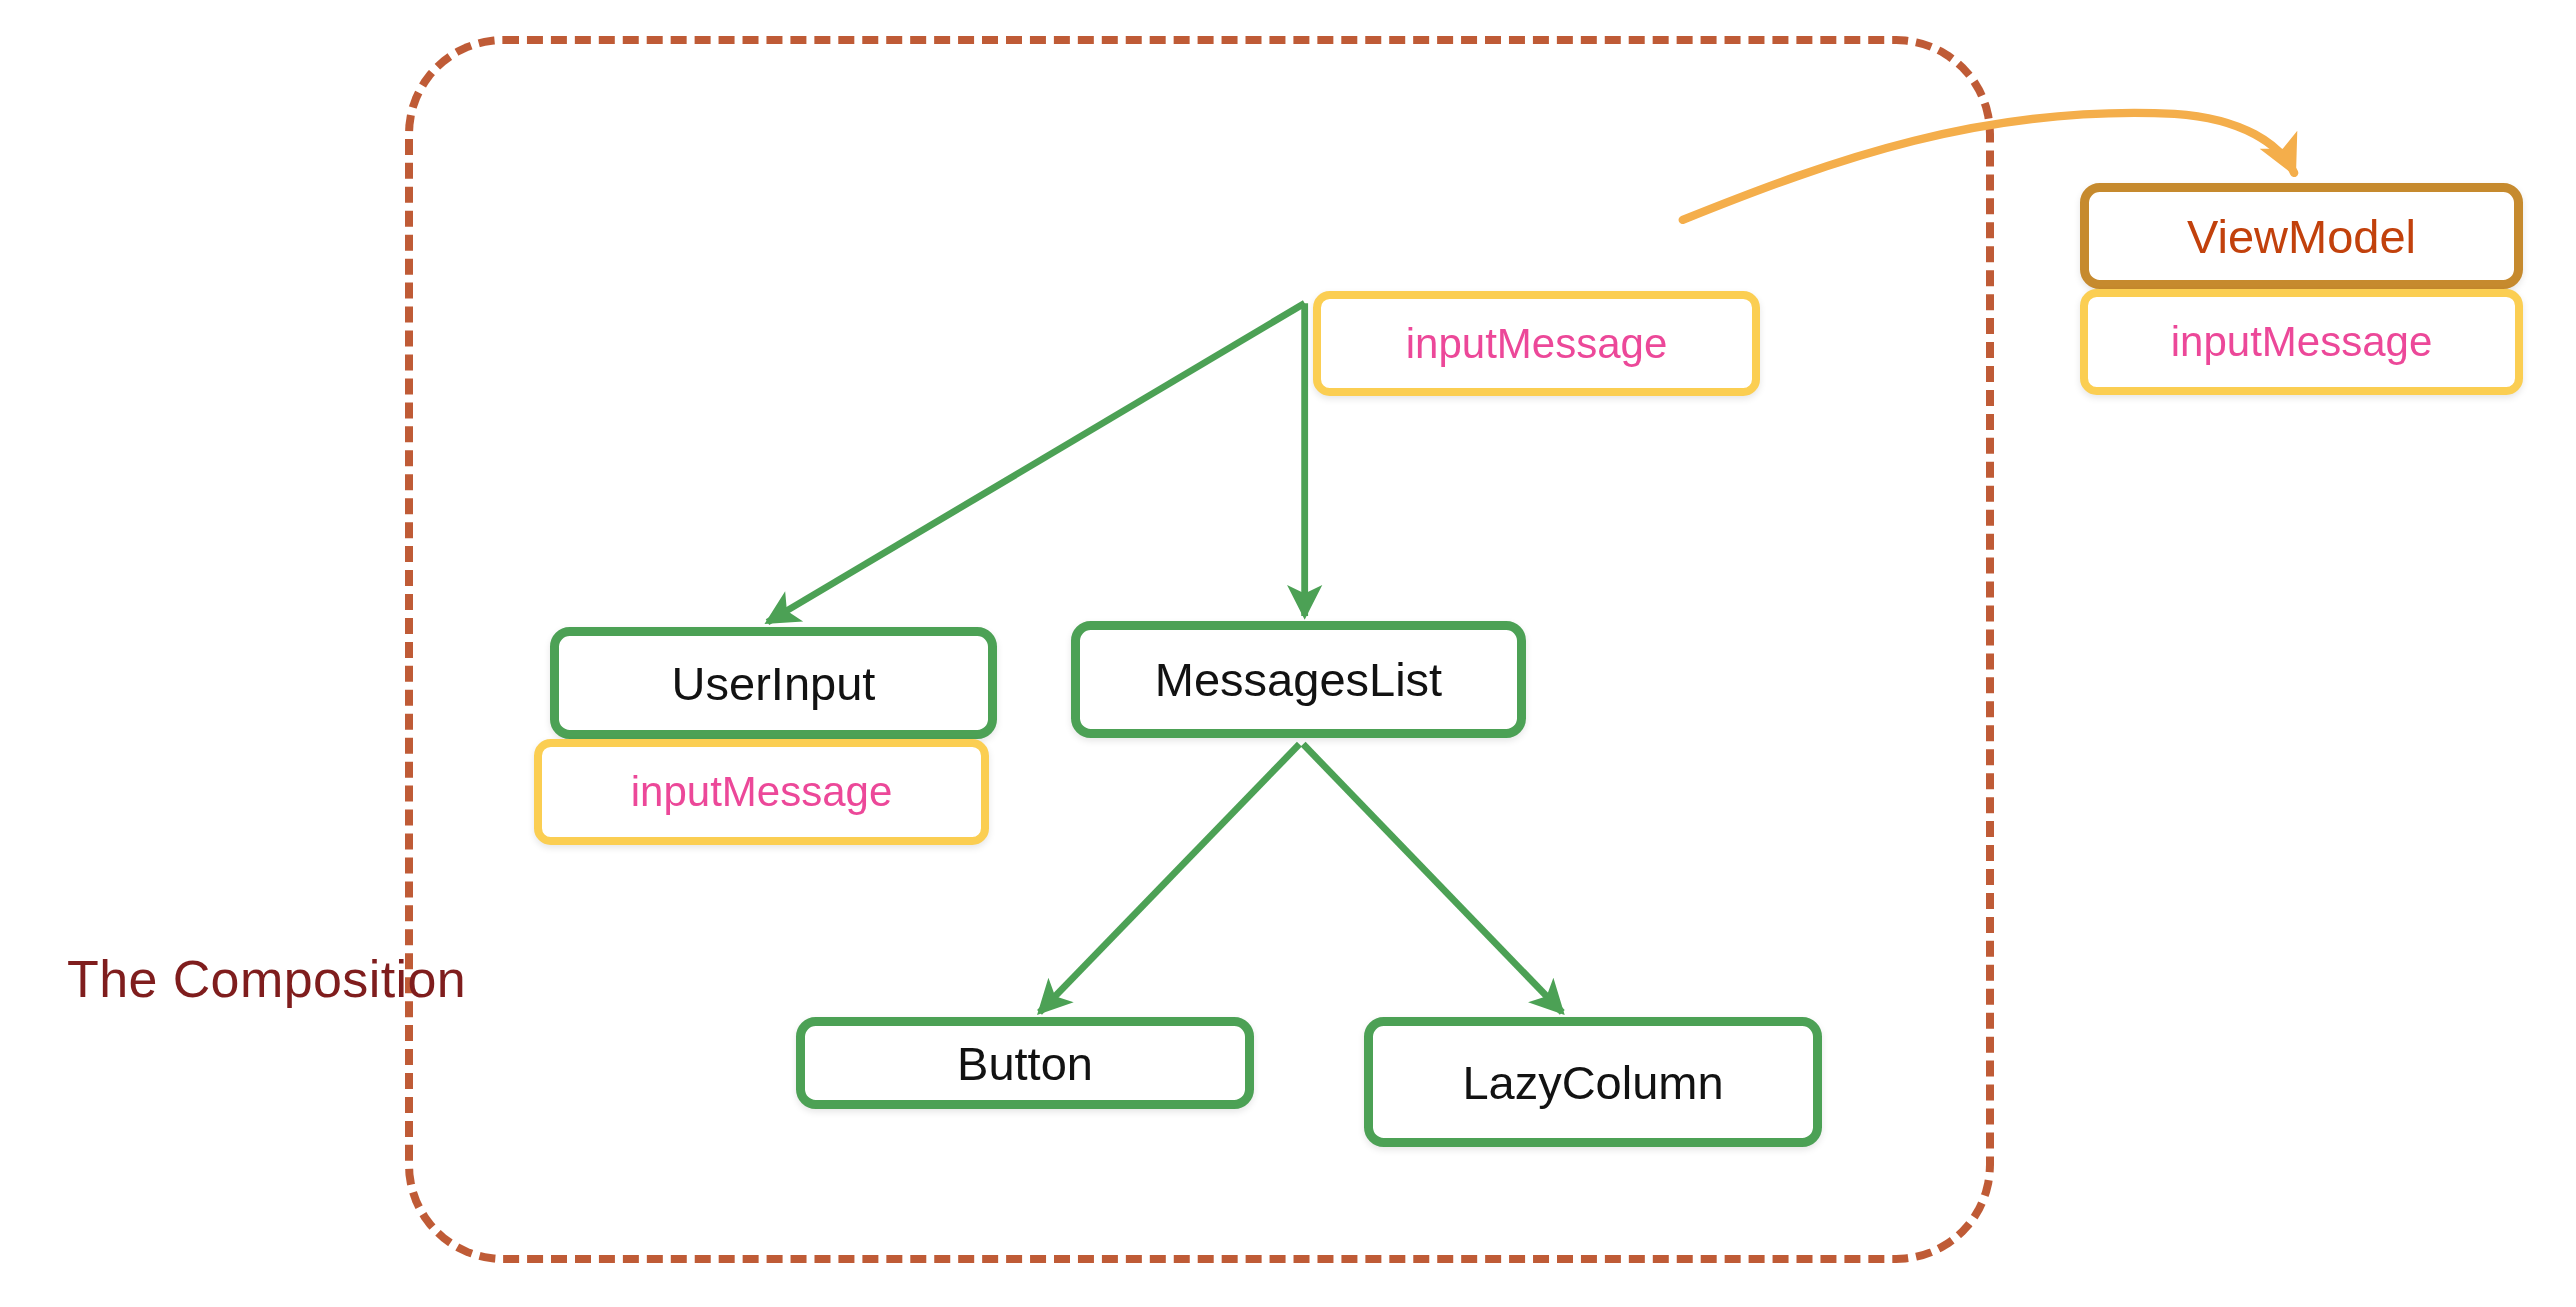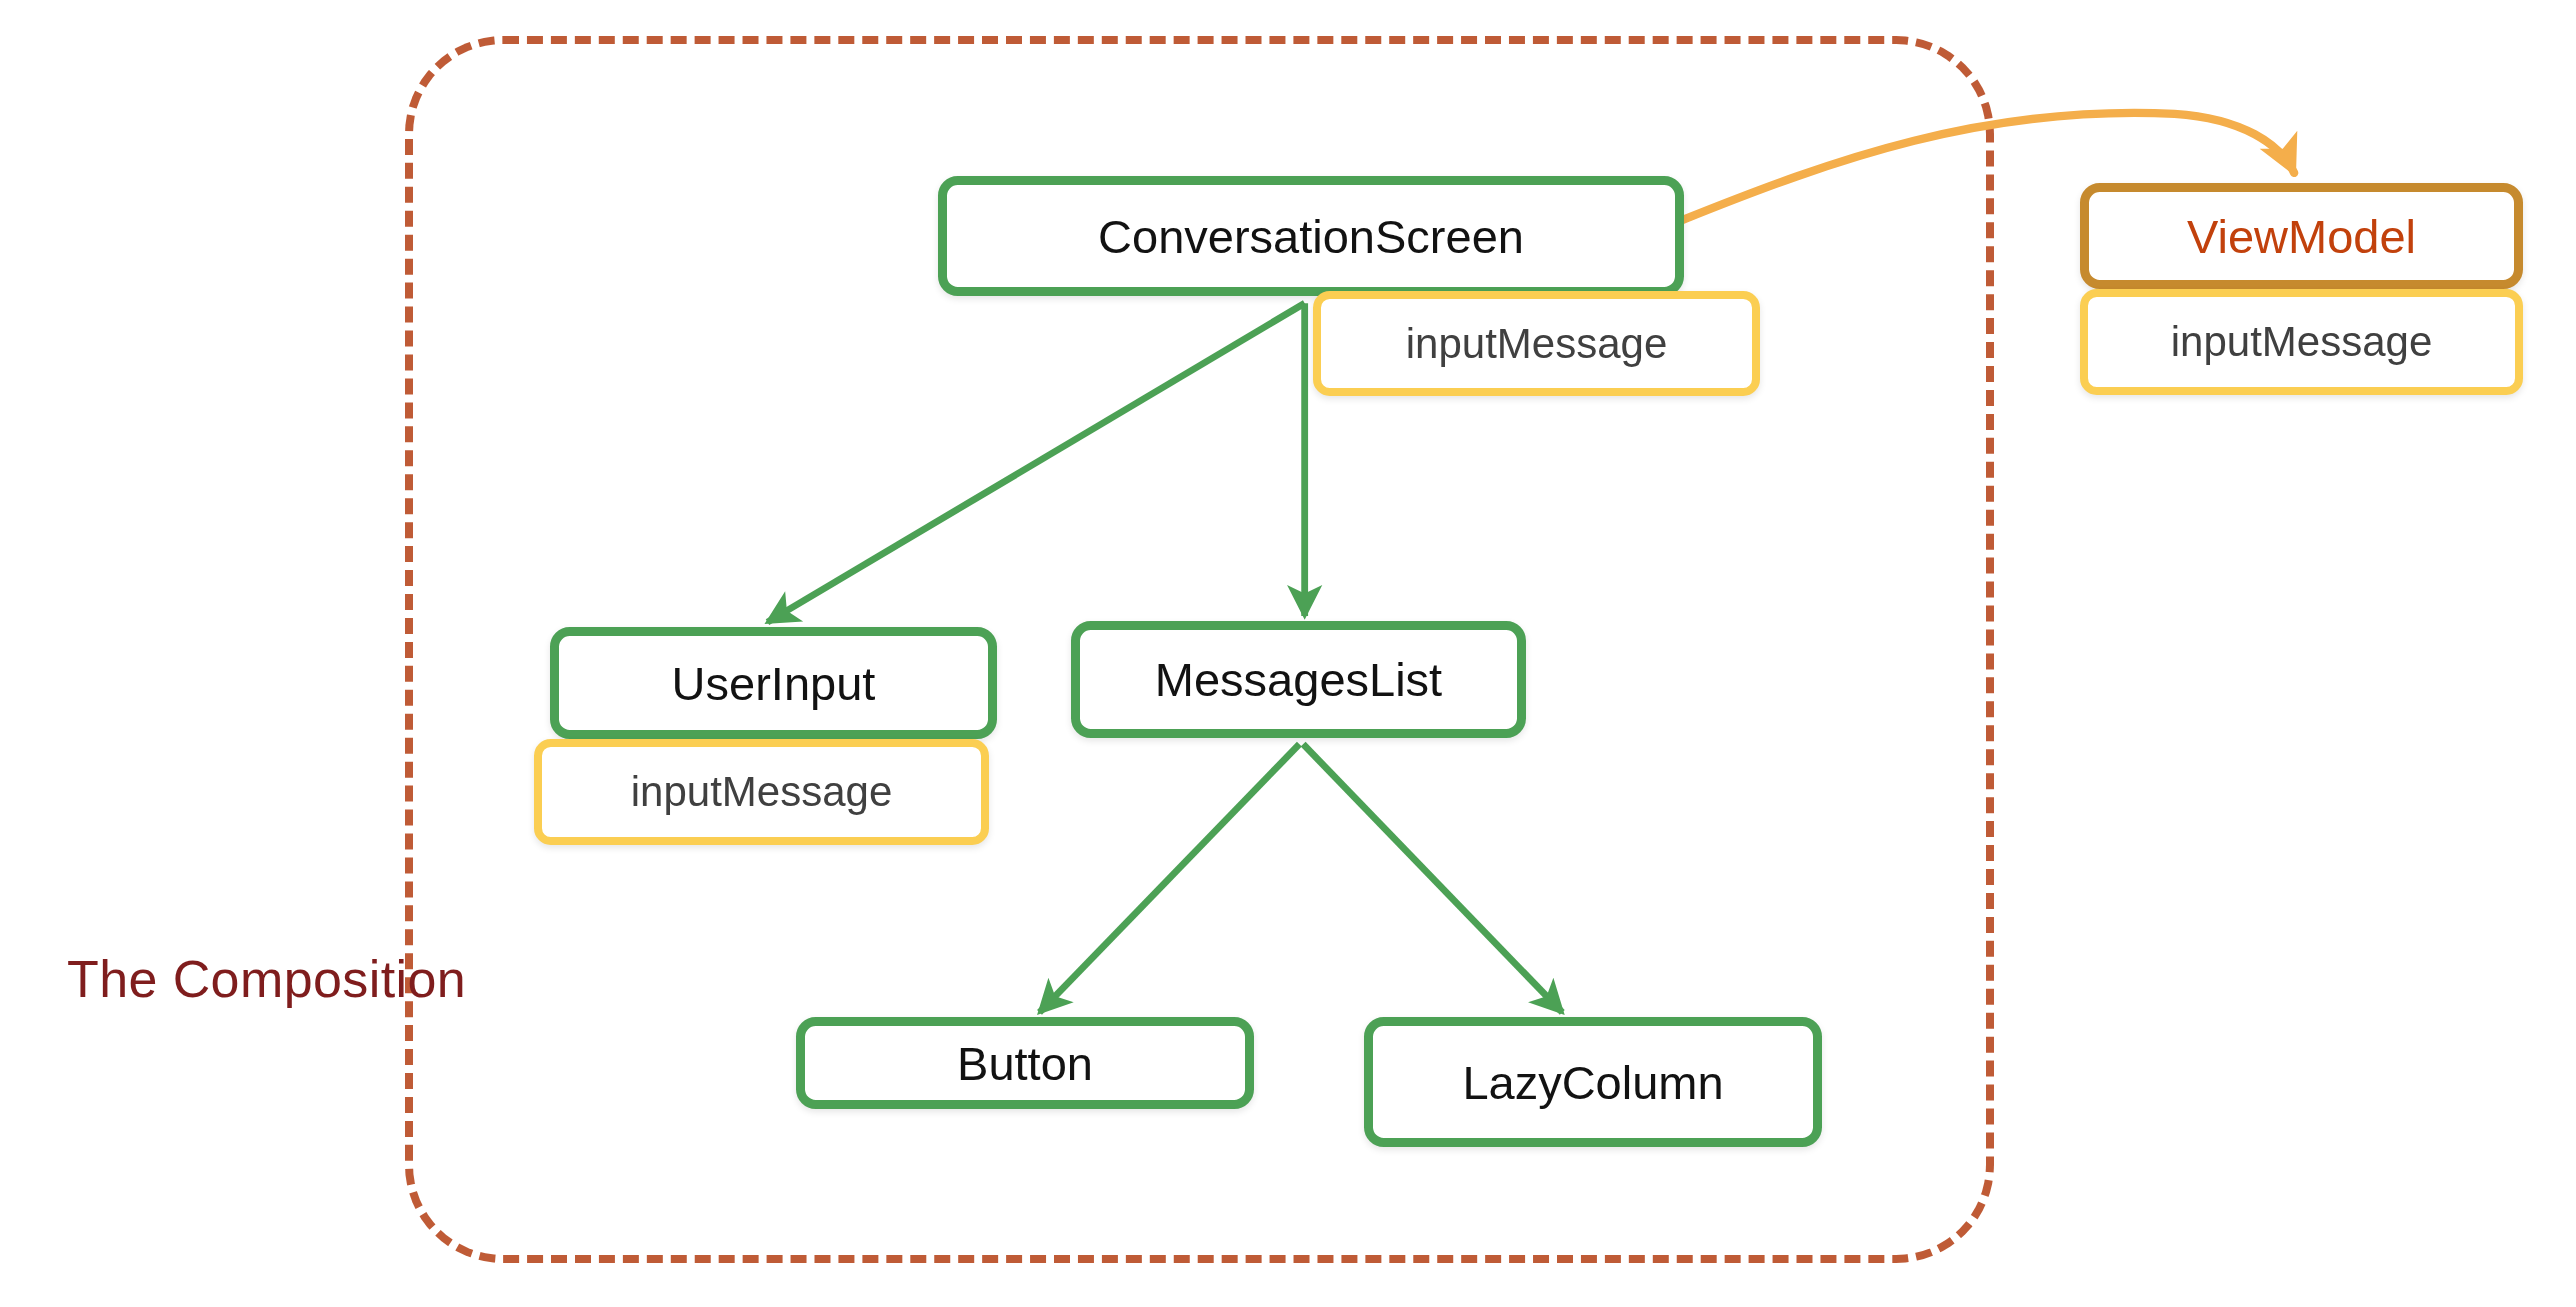--- a/index.html
+++ b/index.html
@@ -61,21 +61,21 @@
     color: #c2410c;
     font-size: 47px;
   }
 
   .node.state {
     border-color: #FBCE52;
     border-width: 8.3px;
     border-radius: 16.7px;
   }
   .node.state .label {
-    color: #404040;
+    color: #ec4899;
     font-size: 42px;
   }
 
   
   #node-conversation-screen { left: 938px; top: 176px;  width: 746px; height: 120px; }
   #state-conversation       { left: 1313px; top: 291px;  width: 447px; height: 105px; z-index: 5; }
 
   #node-viewmodel           { left: 2080px; top: 183px;  width: 443px; height: 106px; }
   #state-viewmodel          { left: 2080px; top: 289px;  width: 443px; height: 106px; z-index: 5; }
 
@@ -131,23 +131,20 @@
 
     <path d="M 1722 400 L 1722 813" stroke="#4CA155" stroke-width="9" fill="none" stroke-linecap="butt" marker-end="url(#arrow-green)"></path>
 
     <path d="M 1715 982 L 1372 1336" stroke="#4CA155" stroke-width="9" fill="none" stroke-linecap="butt" marker-end="url(#arrow-green)"></path>
 
     <path d="M 1720 982 L 2062 1336" stroke="#4CA155" stroke-width="9" fill="none" stroke-linecap="butt" marker-end="url(#arrow-green)"></path>
 
     <path d="M 2221 290 C 2420 210, 2620 138, 2870 150 C 2960 156, 3010 190, 3028 228" stroke="#F4AE4B" stroke-width="11" fill="none" stroke-linecap="round" marker-end="url(#arrow-orange)"></path>
   </svg>
 
-  <div class="node composable" id="node-conversation-screen">
-    <span class="label">ConversationScreen</span>
-  </div>
 
   <div class="node state" id="state-conversation">
     <span class="label">inputMessage</span>
   </div>
 
   <div class="node viewmodel" id="node-viewmodel">
     <span class="label">ViewModel</span>
   </div>
 
   <div class="node state" id="state-viewmodel">

